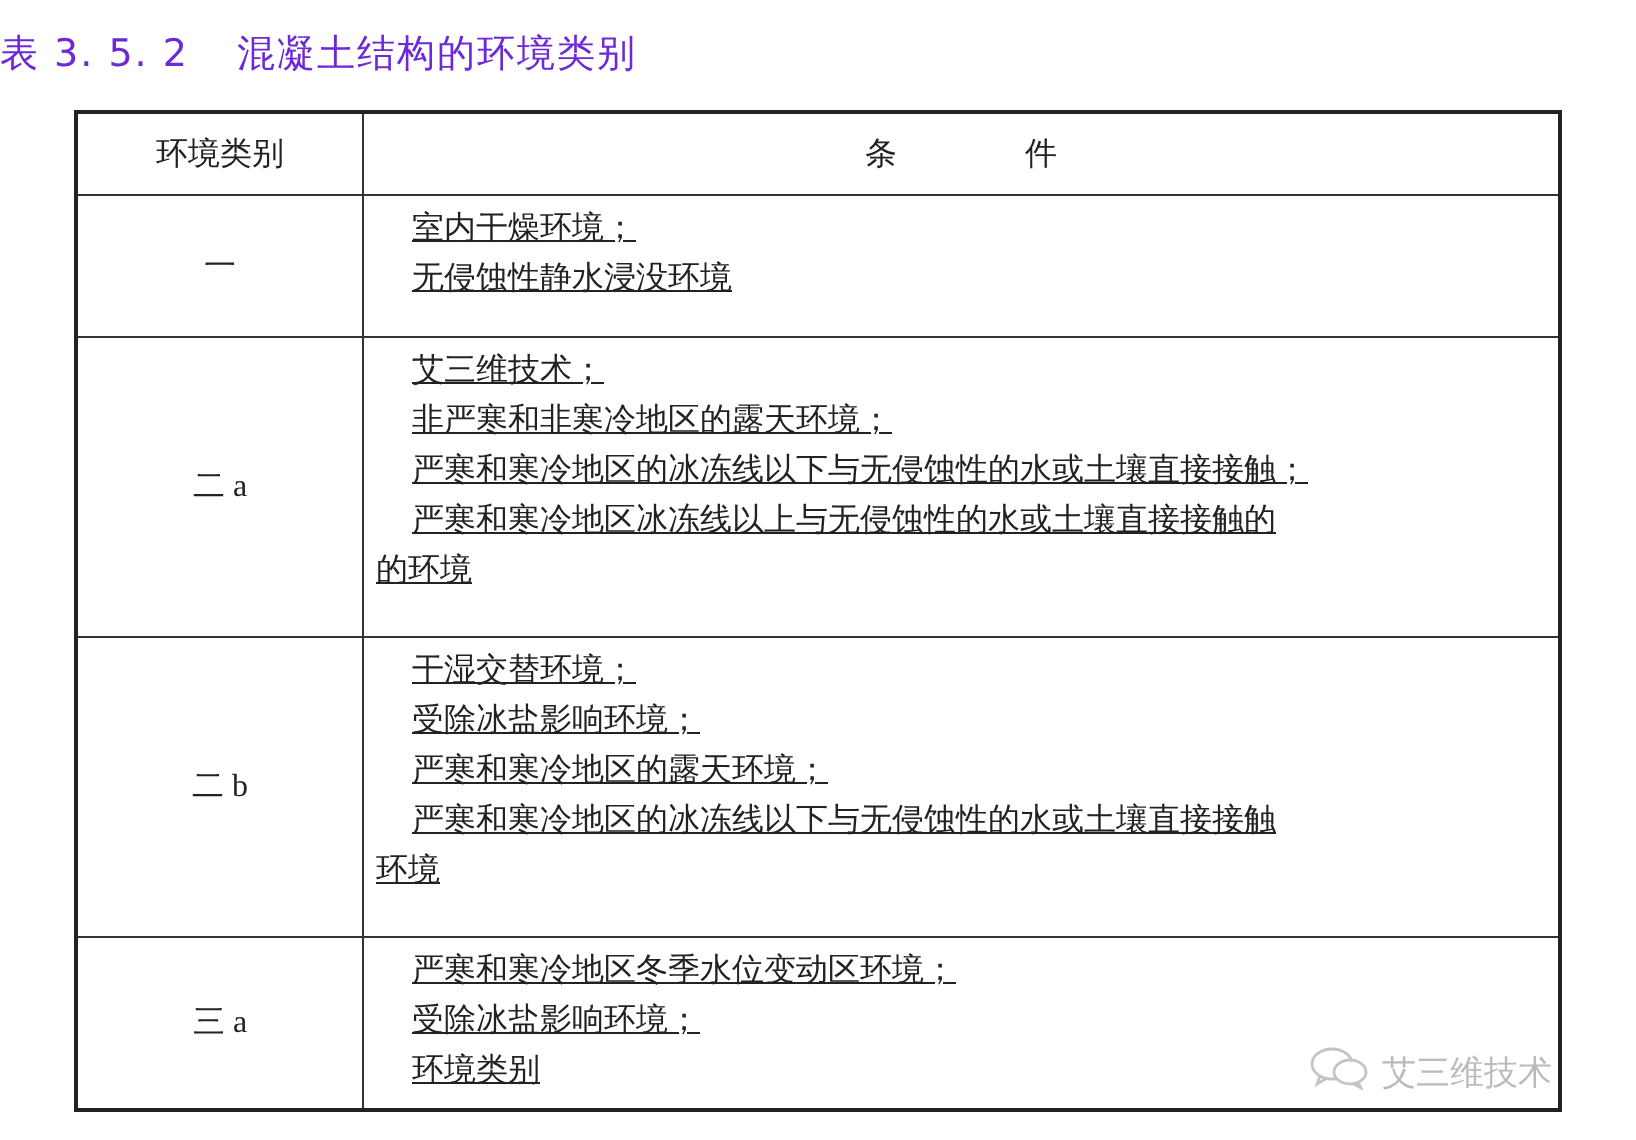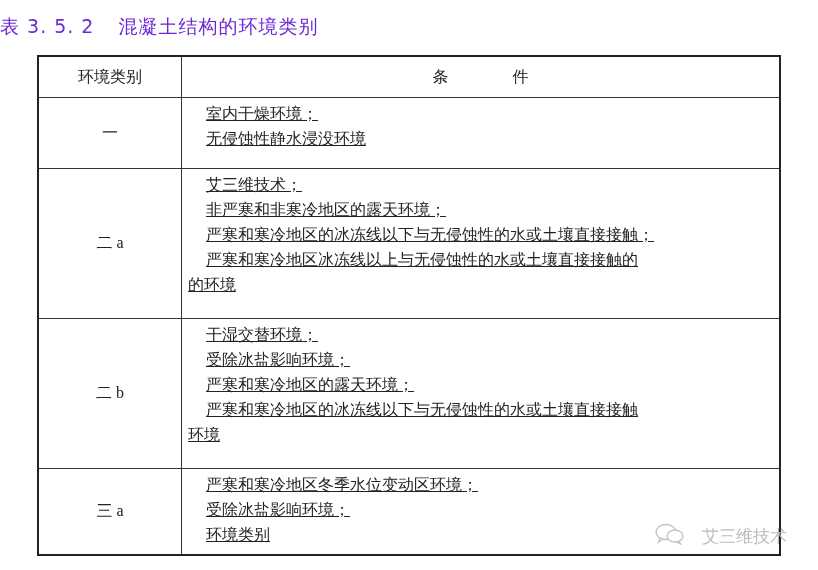--- a/index.html
+++ b/index.html
@@ -30,21 +30,21 @@
   .col1 { width: 140px; text-align: center; vertical-align: middle; font-family: Liberation Serif, serif; }
   .col2 { text-align: left; vertical-align: top; padding: 0 4px 0 6px; }
   .header-cond { text-align: center; letter-spacing: 0; }
   .header-cond .sp { display: inline-block; width: 64px; }
   .lines { line-height: 25px; padding: 3px 0 4px 0; }
   .ln { display: block; padding-left: 18px; text-indent: 0; text-decoration: underline; }
   .ln.wrap { padding-left: 0; }
   .cat { font-size: 16px; }
   .watermark {
     position: absolute; left: 654px; top: 523px;
-    display: flex; align-items: center; gap: 16px;
+    display: flex; align-items: center; gap: 5px;
     color: #bbbbbb; font-size: 17px;
     font-family: "DejaVu Sans", "Liberation Sans", sans-serif;
   }
   .watermark svg { width: 32px; height: 22px; }
 </style>
 </head>
 <body>
 
 <div class="title">
   <span>表 3. 5. 2</span><span class="gap"></span><span>混凝土结构的环境类别</span>

